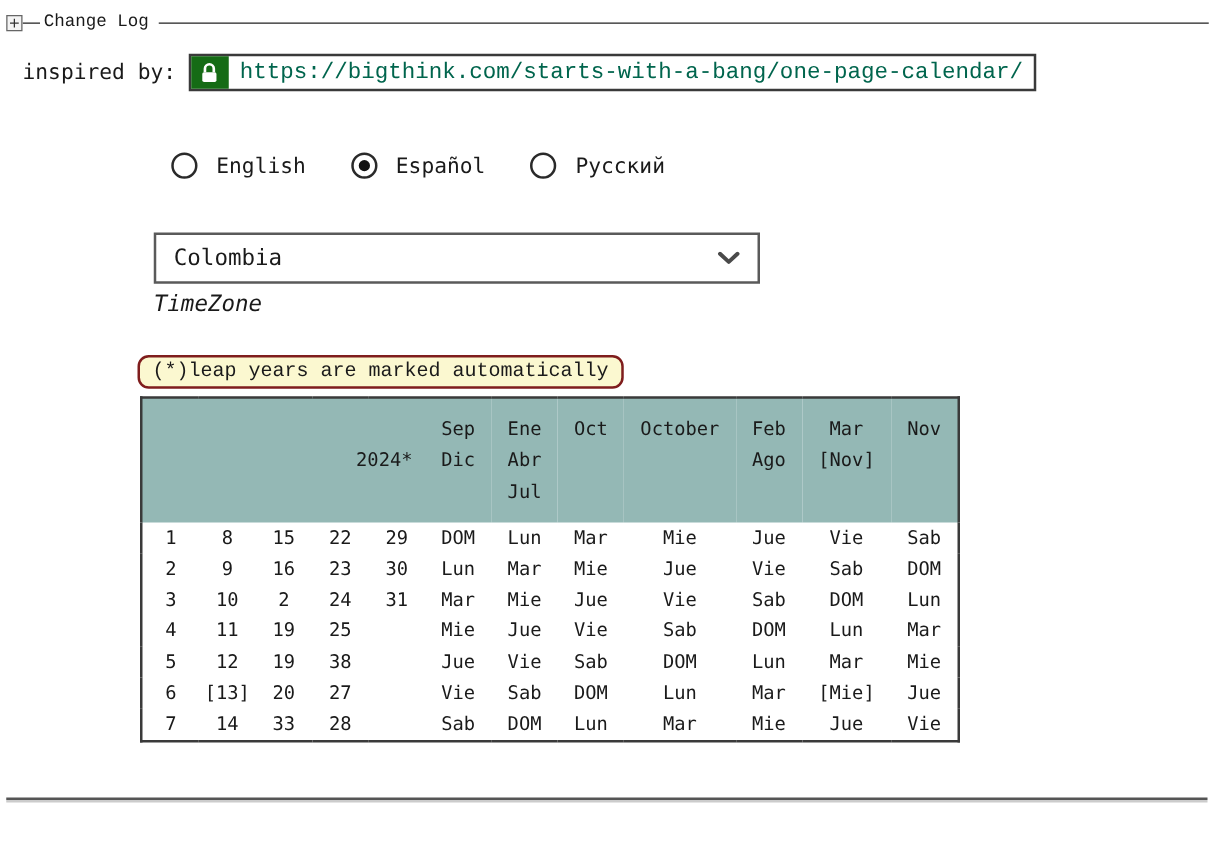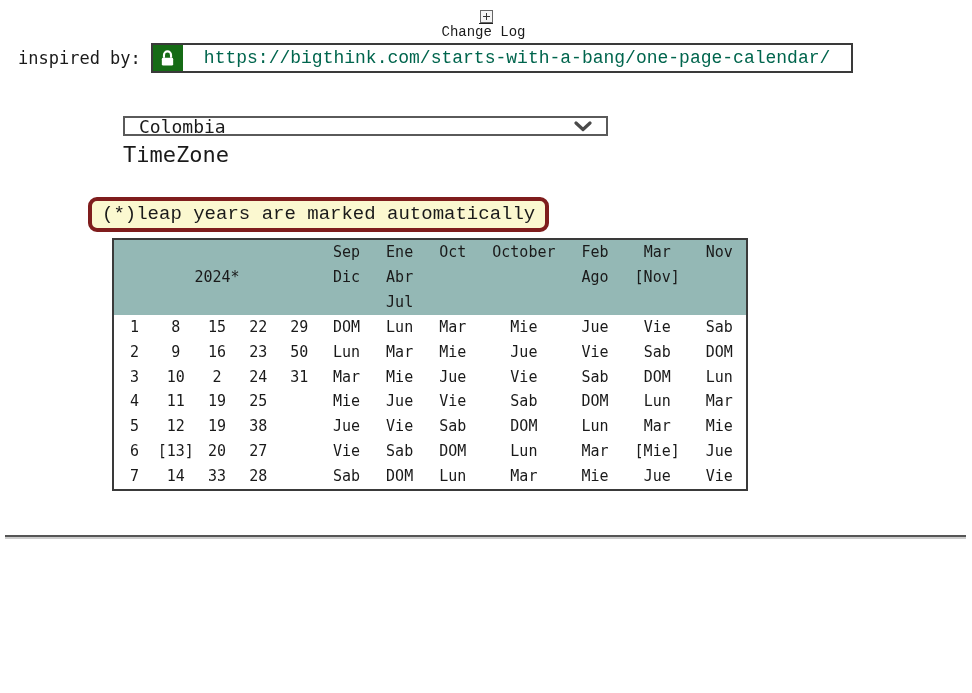--- a/index.html
+++ b/index.html
@@ -3,21 +3,21 @@
 <meta charset="utf-8">
 <style>
   html,body { margin:0; padding:0; }
   body {
     width:972px; height:693px; background:#ffffff;
     font-family:"DejaVu Sans Mono", monospace; color:#1a1a1a;
     overflow:hidden;
   }
 
   
-  .section-header { display:flex; align-items:center; margin:10px 5px 0 5px; height:16px;flex-direction:column; }
+  .section-header { display:flex; align-items:center; margin:10px 5px 0 5px; height:16px; }
   .expand-icon {
     width:13px; height:13px; box-sizing:border-box;
     border:1px solid #666; background:#f4f4f4; position:relative; flex:0 0 auto;
   }
   .expand-icon::before { content:""; position:absolute; left:2px; right:2px; top:50%; height:1px; margin-top:-0.5px; background:#333; }
   .expand-icon::after  { content:""; position:absolute; top:2px; bottom:2px; left:50%; width:1px; margin-left:-0.5px; background:#333; }
   .connector { width:14px; height:1px; background:#222; flex:0 0 auto; }
   .section-title { font-family:"Liberation Mono", monospace; font-size:14px; padding:0 8px 0 3px; white-space:pre; }
   .rule { flex:1; height:1px; background:#222; }
   .section-header.second { margin-top:26px; }
@@ -25,62 +25,62 @@
   
   .inspired-row { display:flex; align-items:center; margin:17px 16px 0 18px; }
   .inspired-label { font-size:17px; }
   .url-box {
     display:flex; align-items:stretch; margin-left:10px; height:30px;
     box-sizing:border-box; border:2px solid #3a3a3a; background:#fff;
   }
   .lock-badge { width:30px; display:flex; align-items:center; justify-content:center; flex:0 0 auto; }
   .url-text {
     font-family:"Liberation Mono", monospace; font-size:18px;
-    display:flex; align-items:center; padding:0 21px; white-space:nowrap;
+    display:flex; align-items:center; padding:0 9px; white-space:nowrap;
   }
 
   
   .radio-group { display:flex; align-items:center; margin:49px 0 0 137px; }
   .radio-item { display:flex; align-items:center; margin-right:36px; cursor:pointer; }
   .radio-circle {
     width:21px; height:21px; box-sizing:border-box; border-radius:50%;
     border:2px solid #2a2a2a; background:#fff; position:relative; flex:0 0 auto;
   }
   .radio-circle.checked::after {
     content:""; position:absolute; left:4px; top:4px; right:4px; bottom:4px;
     background:#111; border-radius:50%;
   }
   .radio-label { font-size:17px; margin-left:15px; }
 
   
   .select-wrap { margin:43px 0 0 123px; width:485px; }
   .select-box {
     display:flex; align-items:center; justify-content:space-between;
-    height:20px; box-sizing:border-box; border:2px solid #5a5a5a;
+    height:41px; box-sizing:border-box; border:2px solid #5a5a5a;
     background:#fff; padding:0 14px; cursor:pointer;
   }
   .select-value { font-size:18px; }
   .chevron { display:flex; align-items:center; }
-  .select-caption { font-size:22px; margin-top:6px; }
+  .select-caption { font-size:18px; font-style:italic; margin-top:6px; }
 
   
   .note-badge {
-    display:inline-block; margin:30px 0 0 88px;
-    border:4px solid #7f1d1d; border-radius:9px;
-    padding:2px 10px 3px; font-family:"Liberation Mono", monospace; font-size:19px;
+    display:inline-block; margin:30px 0 0 110px;
+    border:2px solid #7f1d1d; border-radius:9px;
+    padding:2px 10px 3px; font-family:"Liberation Mono", monospace; font-size:16px;
   }
 
   
   .calendar { border-collapse:collapse; margin:6px 0 0 112px; border:2px solid #3a3a3a; background:#fff; }
   .calendar th, .calendar td {
     font-family:"DejaVu Sans Mono", monospace; font-size:15px; font-weight:normal;
     text-align:center; padding:0; line-height:25px; white-space:pre;
   }
-  .calendar thead th { vertical-align:top; padding:0 13px; }
-  .calendar thead th.year-cell { width:206px; vertical-align:middle; padding:0; }
+  .calendar thead th { vertical-align:top; padding:12px 13px; }
+  .calendar thead th.year-cell { width:206px; vertical-align:middle; padding:10px;text-align:right; }
   .calendar tbody td { line-height:24.8px; }
   .calendar tbody td.day-cell { min-width:41px; }
   .calendar tbody td.weekday-cell { padding:0 13px; }
 
   .calendar-caption { margin:8px 0 0 110px; font-size:17px; }
 
   .bottom-rule {
     margin:44px 6px 0 5px; border:none; height:2px; background:#555;
     box-shadow:0 2px 0 #cccccc;
   }
@@ -106,20 +106,34 @@
         <svg width="17" height="19" viewBox="0 0 24 26" aria-hidden="true">
           <path d="M7 12 V8 a5 5 0 0 1 10 0 v4" fill="none" stroke="#ffffff" stroke-width="3"></path>
           <rect x="4" y="12" width="16" height="11" rx="2" fill="#ffffff"></rect>
         </svg>
       </span>
       <span class="url-text" style="color: rgb(0, 101, 77);">https://bigthink.com/starts-with-a-bang/one-page-calendar/</span>
     </div>
   </div>
 
   
+  <div class="radio-group">
+      <div class="radio-item">
+        <span class="radio-circle"></span>
+        <span class="radio-label">English</span>
+      </div>
+      <div class="radio-item">
+        <span class="radio-circle checked"></span>
+        <span class="radio-label">Español</span>
+      </div>
+      <div class="radio-item">
+        <span class="radio-circle"></span>
+        <span class="radio-label">Русский</span>
+      </div>
+    </div>
 
   
   <div class="select-wrap">
     <div class="select-box">
       <span class="select-value">Colombia</span>
       <span class="chevron">
         <svg width="18" height="11" viewBox="0 0 18 11" aria-hidden="true">
           <polyline points="2,2 9,8.5 16,2" fill="none" stroke="#4a4a4a" stroke-width="3.2" stroke-linecap="round" stroke-linejoin="round"></polyline>
         </svg>
       </span>
@@ -164,21 +178,21 @@
           <td class="weekday-cell">Mie</td>
           <td class="weekday-cell">Jue</td>
           <td class="weekday-cell">Vie</td>
           <td class="weekday-cell">Sab</td>
         </tr>
         <tr>
           <td class="day-cell">2</td>
           <td class="day-cell">9</td>
           <td class="day-cell">16</td>
           <td class="day-cell">23</td>
-          <td class="day-cell">50</td>
+          <td class="day-cell">30</td>
           <td class="weekday-cell">Lun</td>
           <td class="weekday-cell">Mar</td>
           <td class="weekday-cell">Mie</td>
           <td class="weekday-cell">Jue</td>
           <td class="weekday-cell">Vie</td>
           <td class="weekday-cell">Sab</td>
           <td class="weekday-cell">DOM</td>
         </tr>
         <tr>
           <td class="day-cell">3</td>

